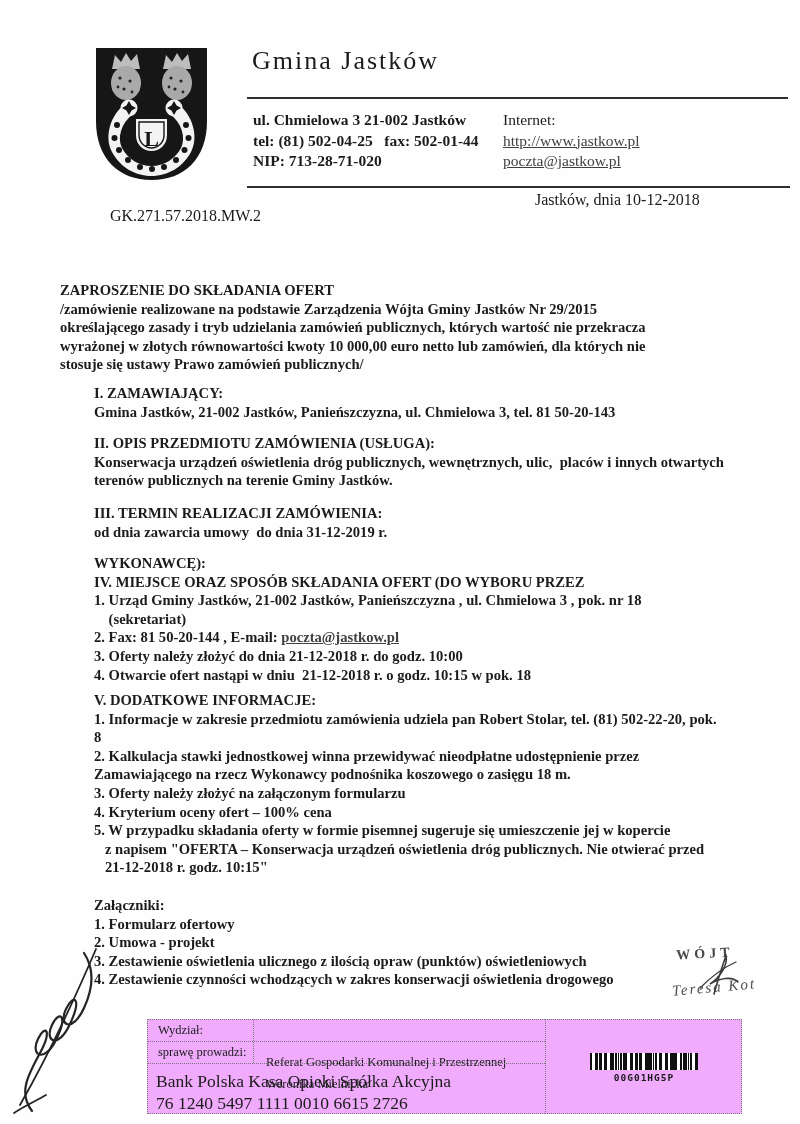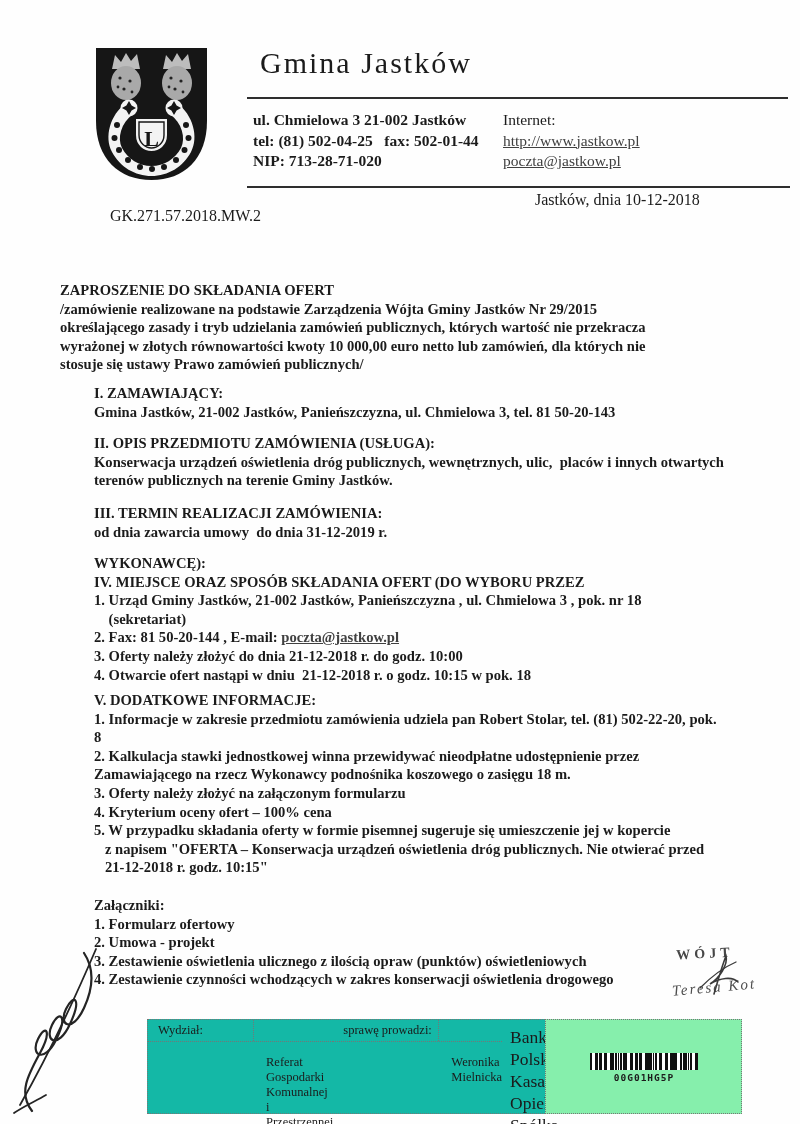--- a/index.html
+++ b/index.html
@@ -8,21 +8,21 @@
   .page {
     position: relative; width: 800px; height: 1124px;
     background: #fefefe; overflow: hidden;
     font-family: "Liberation Serif", "DejaVu Serif", serif;
     color: #1b1b1b;
   }
   .txt { white-space: pre-wrap; font-weight: bold; }
 
   
   .coa { position: absolute; left: 93px; top: 45px; }
-  .org-title { position: absolute; left: 260px; top: 46px; font-size: 30px; letter-spacing: 2px; }
+  .org-title { position: absolute; left: 252px; top: 46px; font-size: 26px; letter-spacing: 2px; }
   .rule { position: absolute; border-top: 2px solid #2e2e2e; height: 0; }
   .rule1 { left: 247px; top: 97px; width: 541px; }
   .rule2 { left: 247px; top: 186px; width: 543px; }
   .contact-left  { position: absolute; left: 253px; top: 110px; font-size: 15.5px; line-height: 20.5px; }
   .contact-right { position: absolute; left: 503px; top: 110px; font-size: 15.5px; line-height: 20.5px; }
   .link { text-decoration: underline; color: #404040; cursor: pointer; }
   .date-line  { position: absolute; left: 535px; top: 191px; font-size: 16px; }
   .ref-number { position: absolute; left: 110px; top: 207px; font-size: 16px; }
 
   
@@ -38,26 +38,26 @@
   
   .sig-scribble { position: absolute; left: 2px; top: 923px; }
   .stamp { position: absolute; left: 640px; top: 946px; width: 130px; text-align: center; }
   .stamp-title { font-size: 14px; font-weight: bold; letter-spacing: 4px; color: #474747; transform: rotate(-3deg); }
   .stamp-name { margin-top: 17px; margin-left: 18px; font-style: italic; font-size: 15px;
     letter-spacing: 2px; color: #4f4f4f; transform: rotate(-5deg); }
   .stamp-scribble { position: absolute; left: 52px; top: 6px; }
 
   
   .ftable { position: absolute; left: 147px; top: 1019px; width: 595px; height: 95px; display: flex; font-size: 12.5px; }
-  .ft-left { width: 398px; border: 1px dotted #767676; border-right: none; display: flex; flex-direction: row; background: #14b8a6; }
+  .ft-left { width: 398px; border: 1px dotted #767676; border-right: none; display: flex; flex-direction: column; background: #f0abfc; }
   .ft-row { display: flex; border-bottom: 1px dotted #767676; height: 22px; }
   .ft-label { width: 106px; border-right: 1px dotted #767676; padding: 3px 0 0 10px; }
   .ft-value { flex: 1; padding: 3px 0 0 12px; margin-top: 32px; }
   .ft-bank { flex: 1; padding: 6px 0 0 8px; font-size: 17.5px; line-height: 22px; }
-  .ft-right { flex: 1; border: 1px dotted #767676; position: relative; background: #86efac; }
+  .ft-right { flex: 1; border: 1px dotted #767676; position: relative; background: #f0abfc; }
   .barcode { position: absolute; left: 44px; top: 33px; width: 108px; height: 17px; background-color: #fff;
     background-image:
       repeating-linear-gradient(90deg, #101010 0 2px, rgba(0,0,0,0) 2px 5px),
       repeating-linear-gradient(90deg, #101010 0 1px, rgba(0,0,0,0) 1px 7px),
       repeating-linear-gradient(90deg, rgba(0,0,0,0) 0 9px, #101010 9px 12px);
   }
   .barcode-label { position: absolute; left: 44px; top: 52px; width: 108px; text-align: center;
     font-family: "DejaVu Sans Mono", monospace; font-size: 9.5px; font-weight: bold; letter-spacing: 1px; }
 </style>
 </head>

